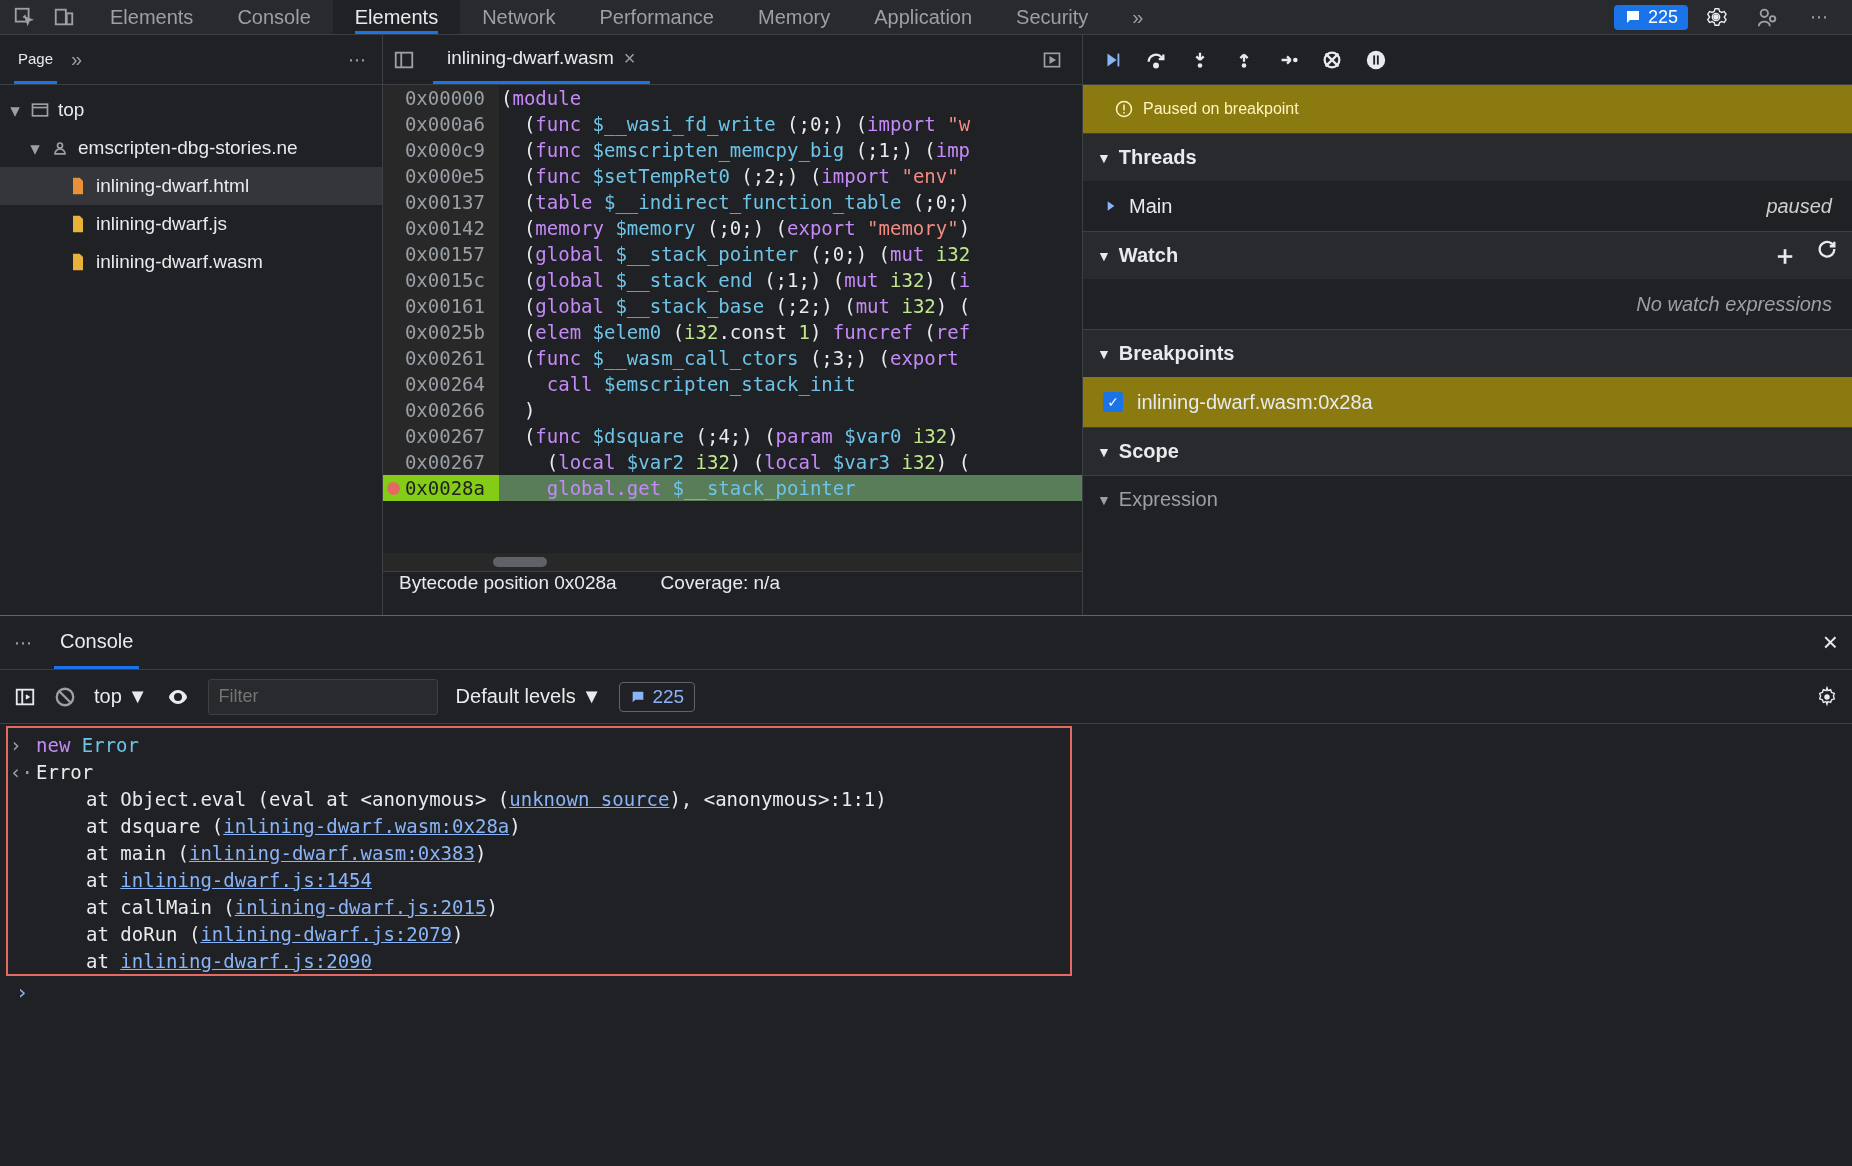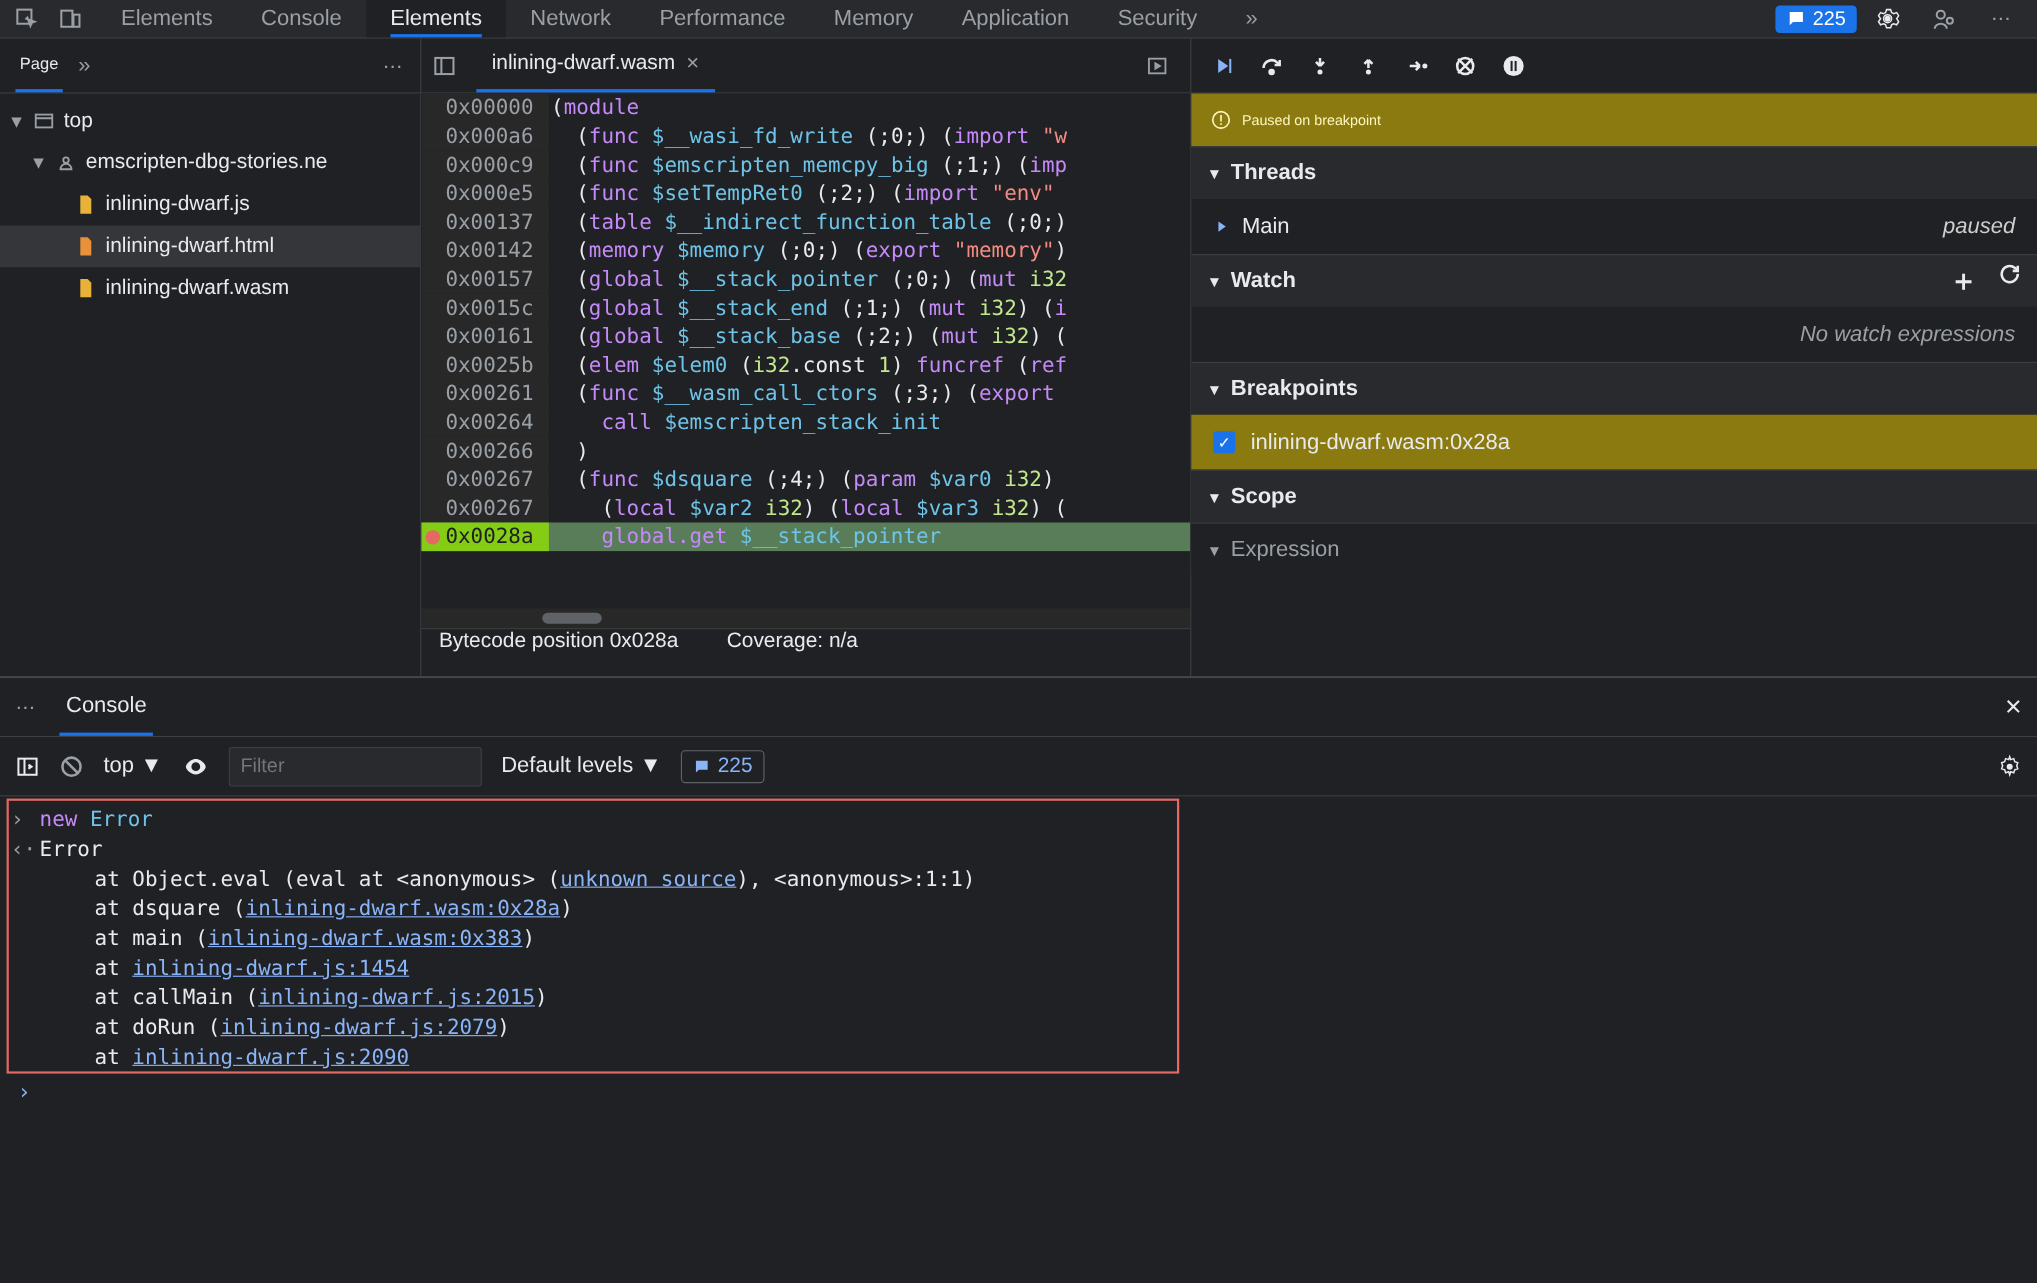--- a/index.html
+++ b/index.html
@@ -40,21 +40,21 @@
   .code-row.bp .gut::before { content:""; position:absolute; left:4px; top:7px; width:13px; height:13px; background:#e46962; border-radius:50%; }
   .code-row.bp { background:#5a7d59; }
   .code-row.bp .gut { background:#84cc16; color:#202124; } .hl-kw{color:#c58af9;} .hl-fn{color:#6ec4e8;} .hl-str{color:#f28b82;} .hl-num{color:#c1e88d;} .hl-type{color:#c1e88d;}
   .status-line{ height:44px; display:flex; align-items:flex-start; gap:44px; padding:0 16px; border-top:1px solid #3c4043; color:#e8eaed; font-size:19px;}
   .hscroll { height:18px; background:#282828; position:relative; }
   .hscroll .thumb { position:absolute; left:110px; top:4px; height:10px; width:54px; background:#5f6368; border-radius:5px; }
   
   .right-pane { flex:1; display:flex; flex-direction:column; }
   .dbg-toolbar { height:50px; display:flex; align-items:center; gap:22px; padding:0 18px; border-bottom:1px solid #3c4043;}
   .dbg-toolbar svg { width:22px; height:22px; }
-  .dbg-msg { height:48px; display:flex; align-items:center; gap:10px; padding:0 18px; background:#8a7a0f; color:#fff6bf; font-weight:500; font-size:13px;}
+  .dbg-msg { height:48px; display:flex; align-items:center; gap:10px; padding:0 32px; background:#8a7a0f; color:#fff6bf; font-weight:500; font-size:16px;}
   .panel-head { height:48px; display:flex; align-items:center; padding:0 14px; gap:8px; background:#292a2d; border-top:1px solid #3c4043; font-weight:600; font-size:20px;}
   .panel-head.sub { background:#202124; color:#9aa0a6; font-weight:400;}
   .panel-head .tw2{ font-size:14px;}
   .panel-head .right2{ margin-left:auto; display:flex; gap:18px; color:#e8eaed;}
   .panel-row { height:50px; display:flex; align-items:center; padding:0 20px; font-size:20px;}
   .panel-row.active { background:#8a7a0f; }
   .panel-row .stat { margin-left:auto; color:#cfcfcf; font-style:italic;text-align:right;}
   .panel-row.center { justify-content:flex-end; color:#9aa0a6; font-style:italic; }
   .chk { width:20px; height:20px; background:#1a73e8; display:inline-flex; align-items:center; justify-content:center; border-radius:3px; color:#fff; margin-right:14px; font-size:14px;}
   
@@ -148,31 +148,31 @@
           </svg>
         <span>top</span>
       </div>
       <div class="tree-row" style="padding-left:28px;">
         <span class="tw">▾</span>
         <svg class="fi" viewBox="0 0 24 24" fill="none" stroke="#9aa0a6" stroke-width="2">
             <path d="M6 19a6 6 0 1112 0H6zM9 9a3 3 0 116 0 3 3 0 01-6 0z"></path>
           </svg>
         <span>emscripten-dbg-stories.ne</span>
       </div>
+      <div class="tree-row sel" style="padding-left:68px;">
+        <svg class="fi" viewBox="0 0 24 24" fill="#e8913a">
+            <path d="M6 2h8l4 4v16H6z"></path>
+          </svg>
+        <span>inlining-dwarf.html</span>
+      </div>
       <div class="tree-row" style="padding-left:68px;">
         <svg class="fi" viewBox="0 0 24 24" fill="#e8b23a">
             <path d="M6 2h8l4 4v16H6z"></path>
           </svg>
         <span>inlining-dwarf.js</span>
-      </div>
-      <div class="tree-row sel" style="padding-left:68px;">
-        <svg class="fi" viewBox="0 0 24 24" fill="#e8913a">
-            <path d="M6 2h8l4 4v16H6z"></path>
-          </svg>
-        <span>inlining-dwarf.html</span>
       </div>
       <div class="tree-row" style="padding-left:68px;">
         <svg class="fi" viewBox="0 0 24 24" fill="#e8b23a">
             <path d="M6 2h8l4 4v16H6z"></path>
           </svg>
         <span>inlining-dwarf.wasm</span>
       </div>
     </div>
   </div>
 

